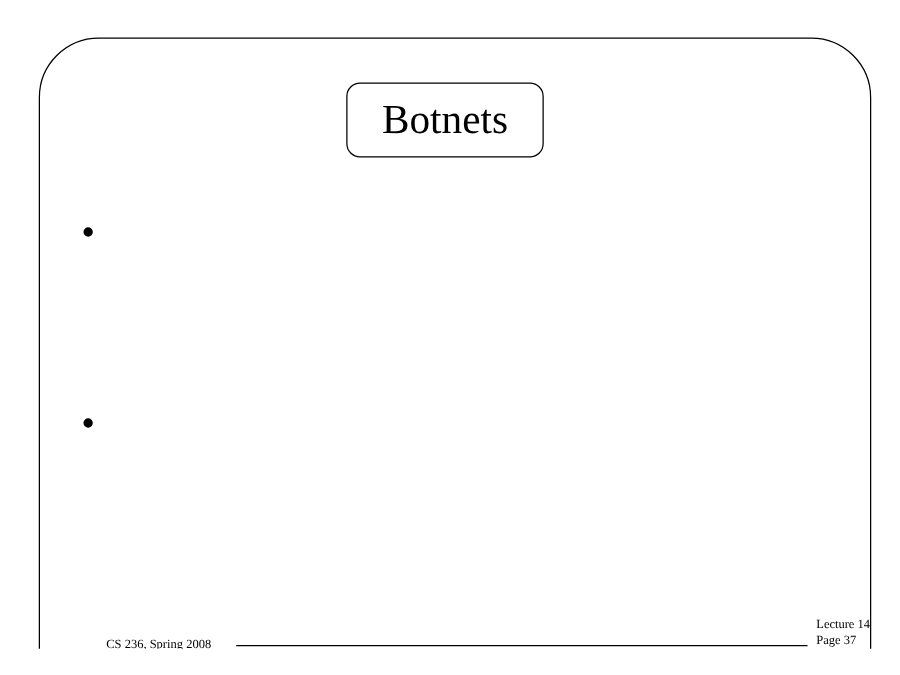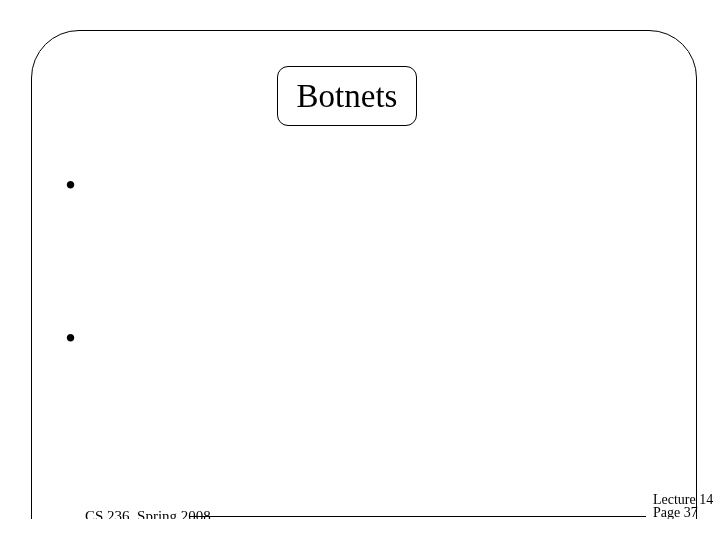--- a/index.html
+++ b/index.html
@@ -43,21 +43,21 @@
     width: 720px;
     height: 21px;
     background: #ffffff;
   }
 
   
   #title-box {
     position: absolute;
     left: 277px;
     top: 66px;
-    width: 140px;
+    width: 158px;
     height: 60px;
     border: 1.4px solid #000000;
     border-radius: 11px;
     box-sizing: border-box;
     background: #ffffff;
     display: flex;
     align-items: center;
     justify-content: center;
   }
   #title-text {
@@ -95,29 +95,29 @@
     left: 189px;
     top: 516px;
     width: 457px;
     height: 0;
     border-top: 1.5px solid #000000;
   }
   #footer-left {
     position: absolute;
     left: 85px;
     top: 509px;
-    font-size: 15px;
+    font-size: 10px;
     line-height: 14px;
     white-space: nowrap;
   }
   #footer-right {
     position: absolute;
     left: 653px;
     top: 493px;
-    font-size: 14px;
+    font-size: 10px;
     line-height: 13px;
     white-space: nowrap;
   }
 </style>
 </head>
 <body>
 
 <div id="slide">
 
   <div id="frame"></div>

